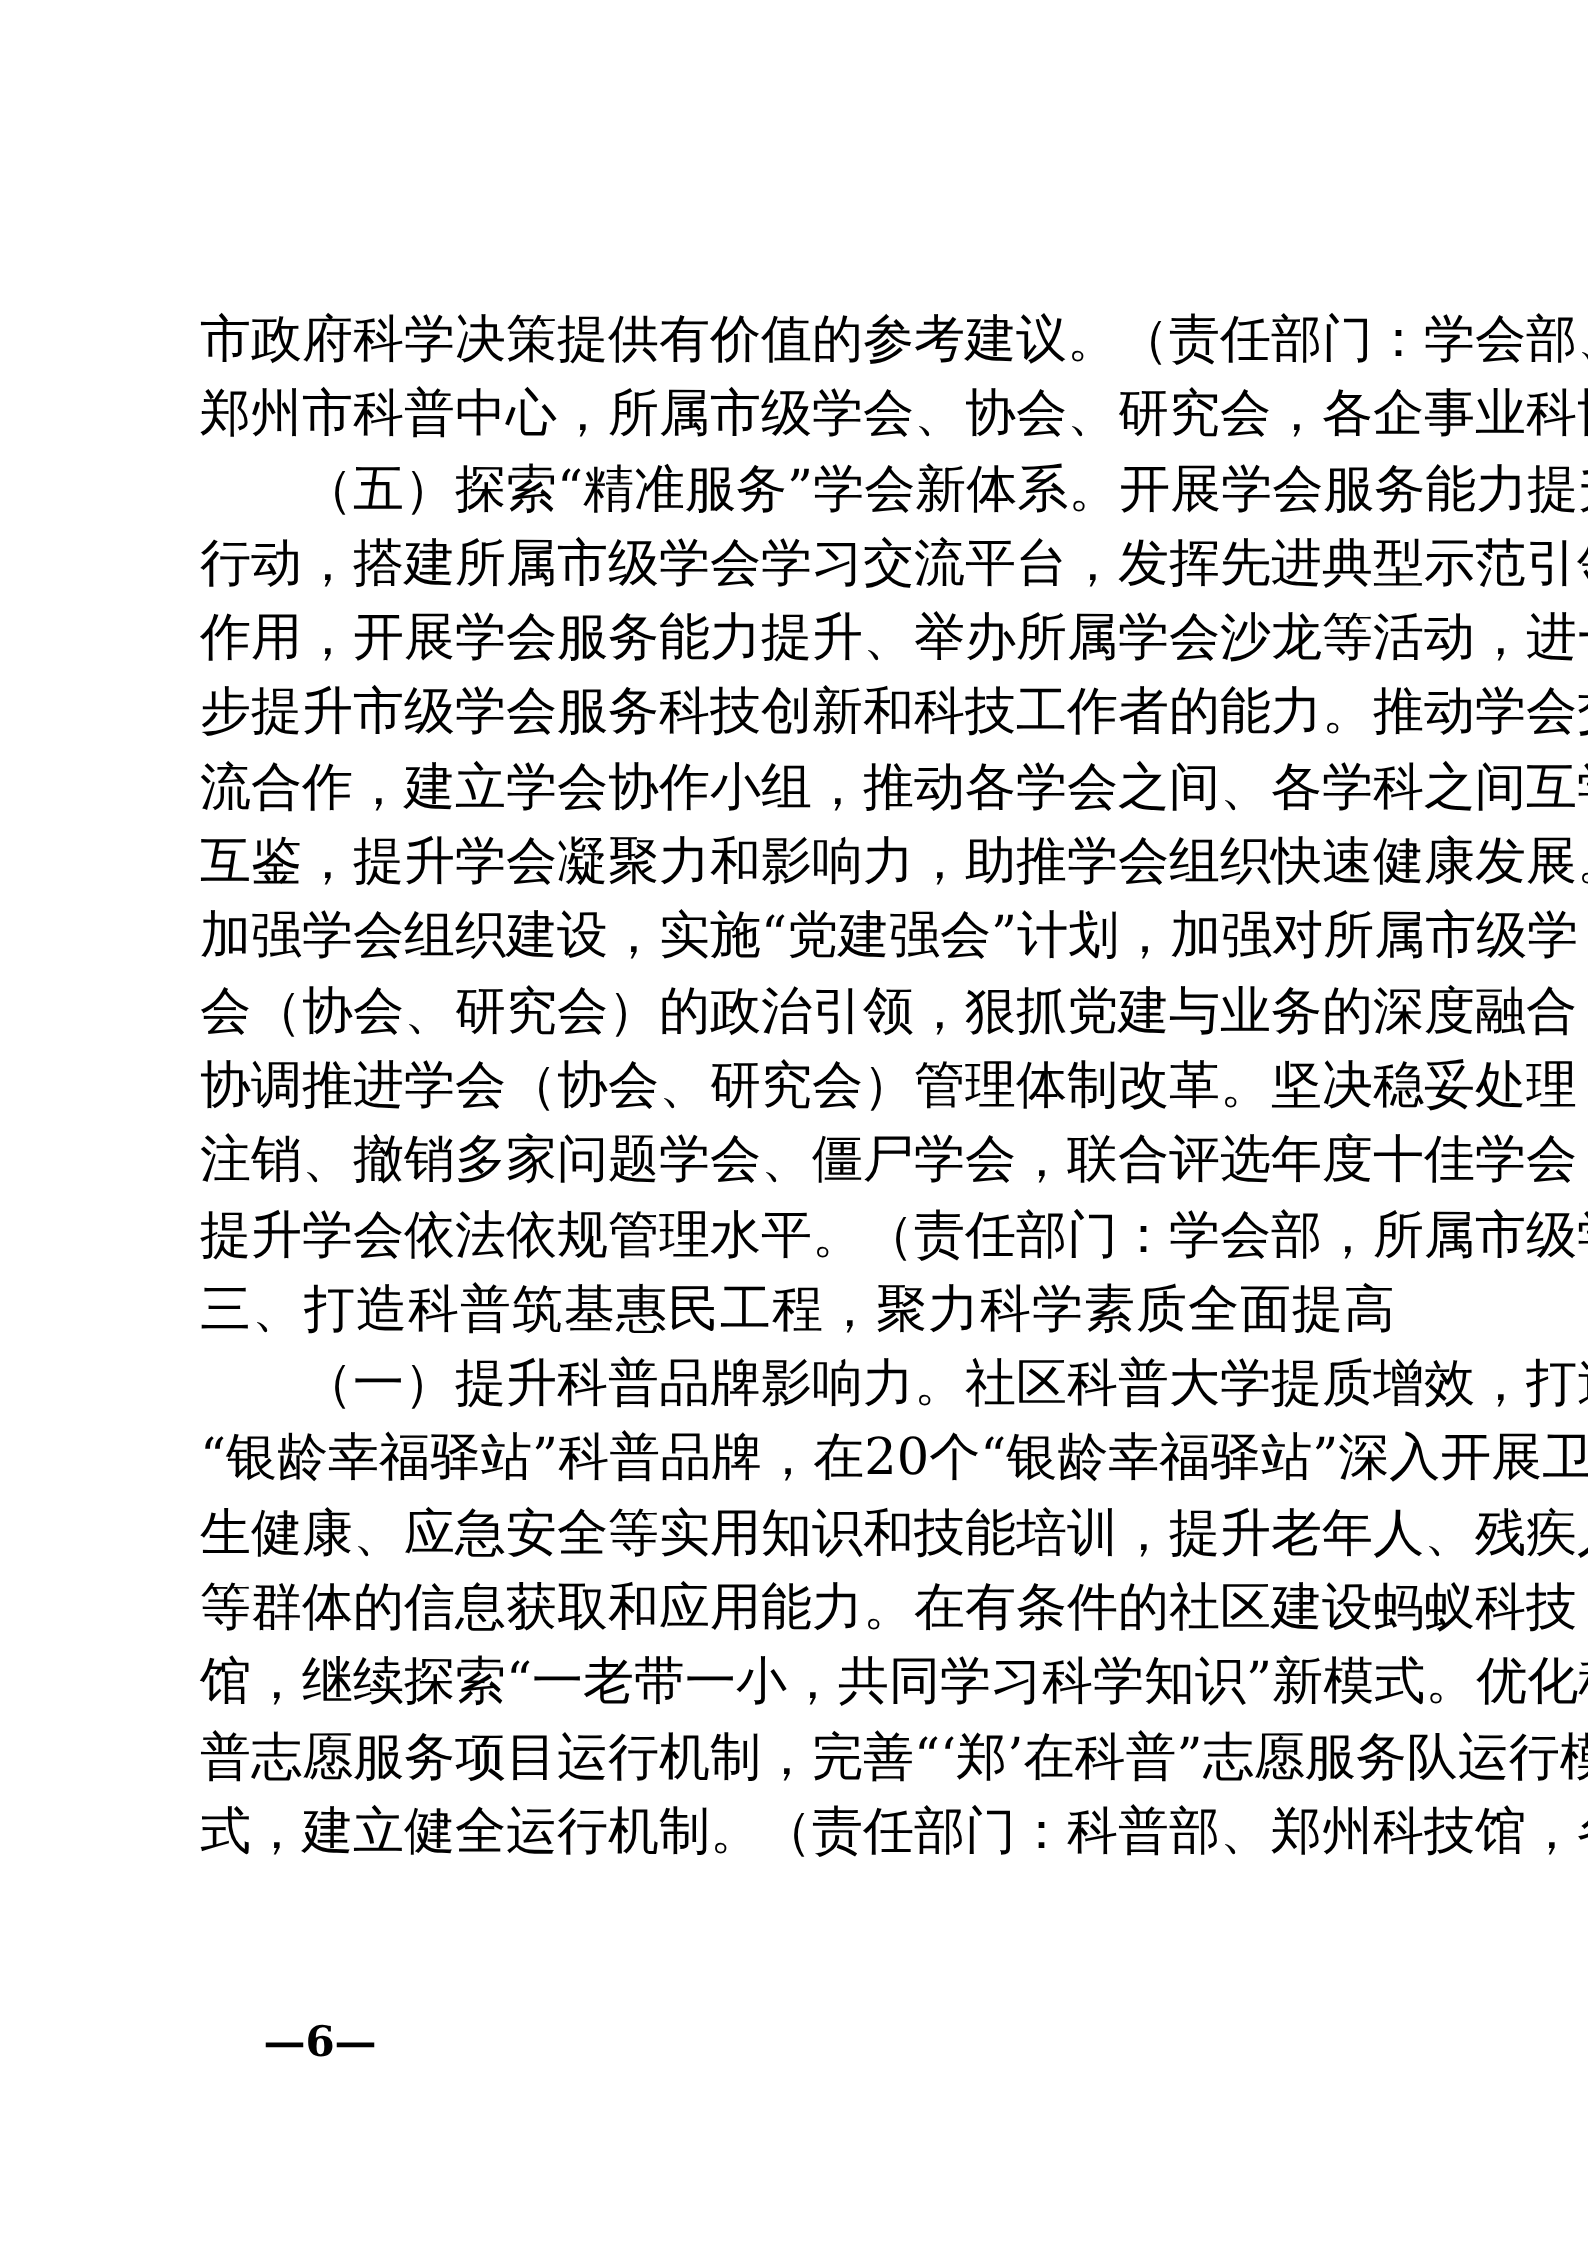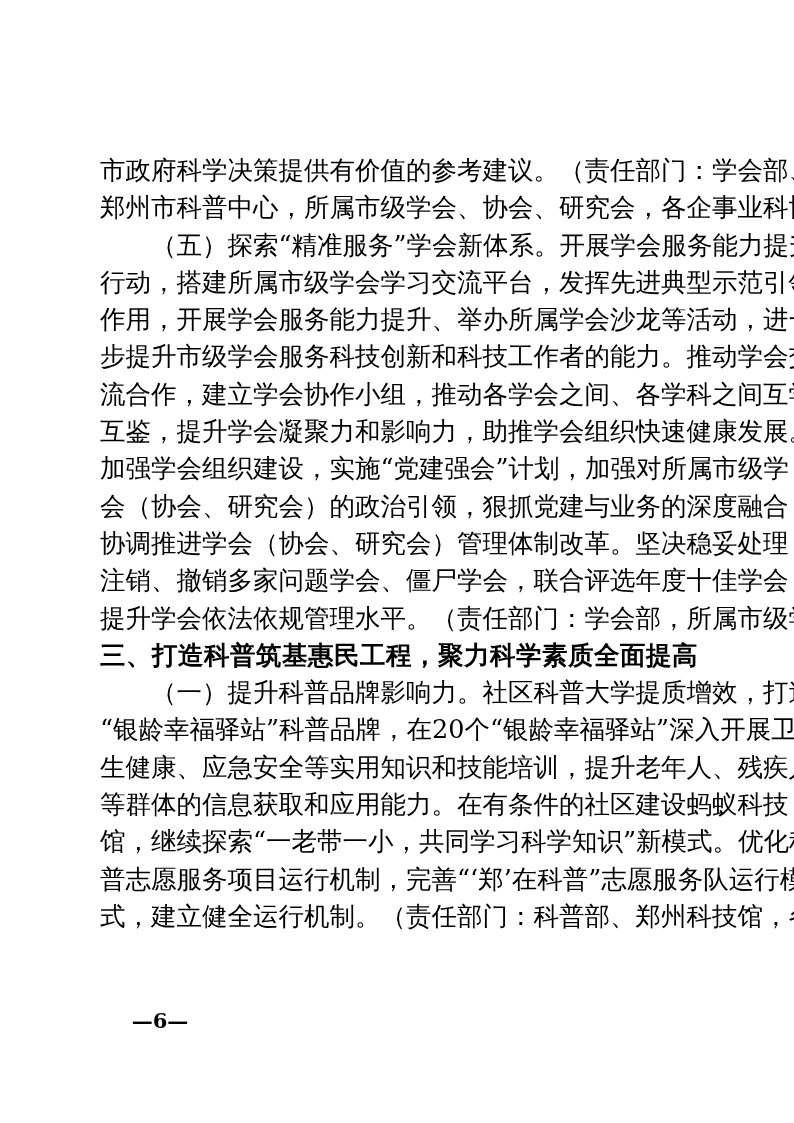--- a/index.html
+++ b/index.html
@@ -55,21 +55,21 @@
   .indent {
     padding-left: 51px;
   }
 
   
   .heading {
     font-family: "DejaVu Sans", "Liberation Sans", sans-serif;
     font-size: 25.5px;
     line-height: 37.3px;
     height: 37.3px;
-    font-weight: bold;
+    font-weight: normal;
     color: #000000;
     text-align: right;
     white-space: nowrap;
     letter-spacing: 0.5px;
   }
 
   .page-number {
     position: absolute;
     left: 100px;
     top: 1008px;

